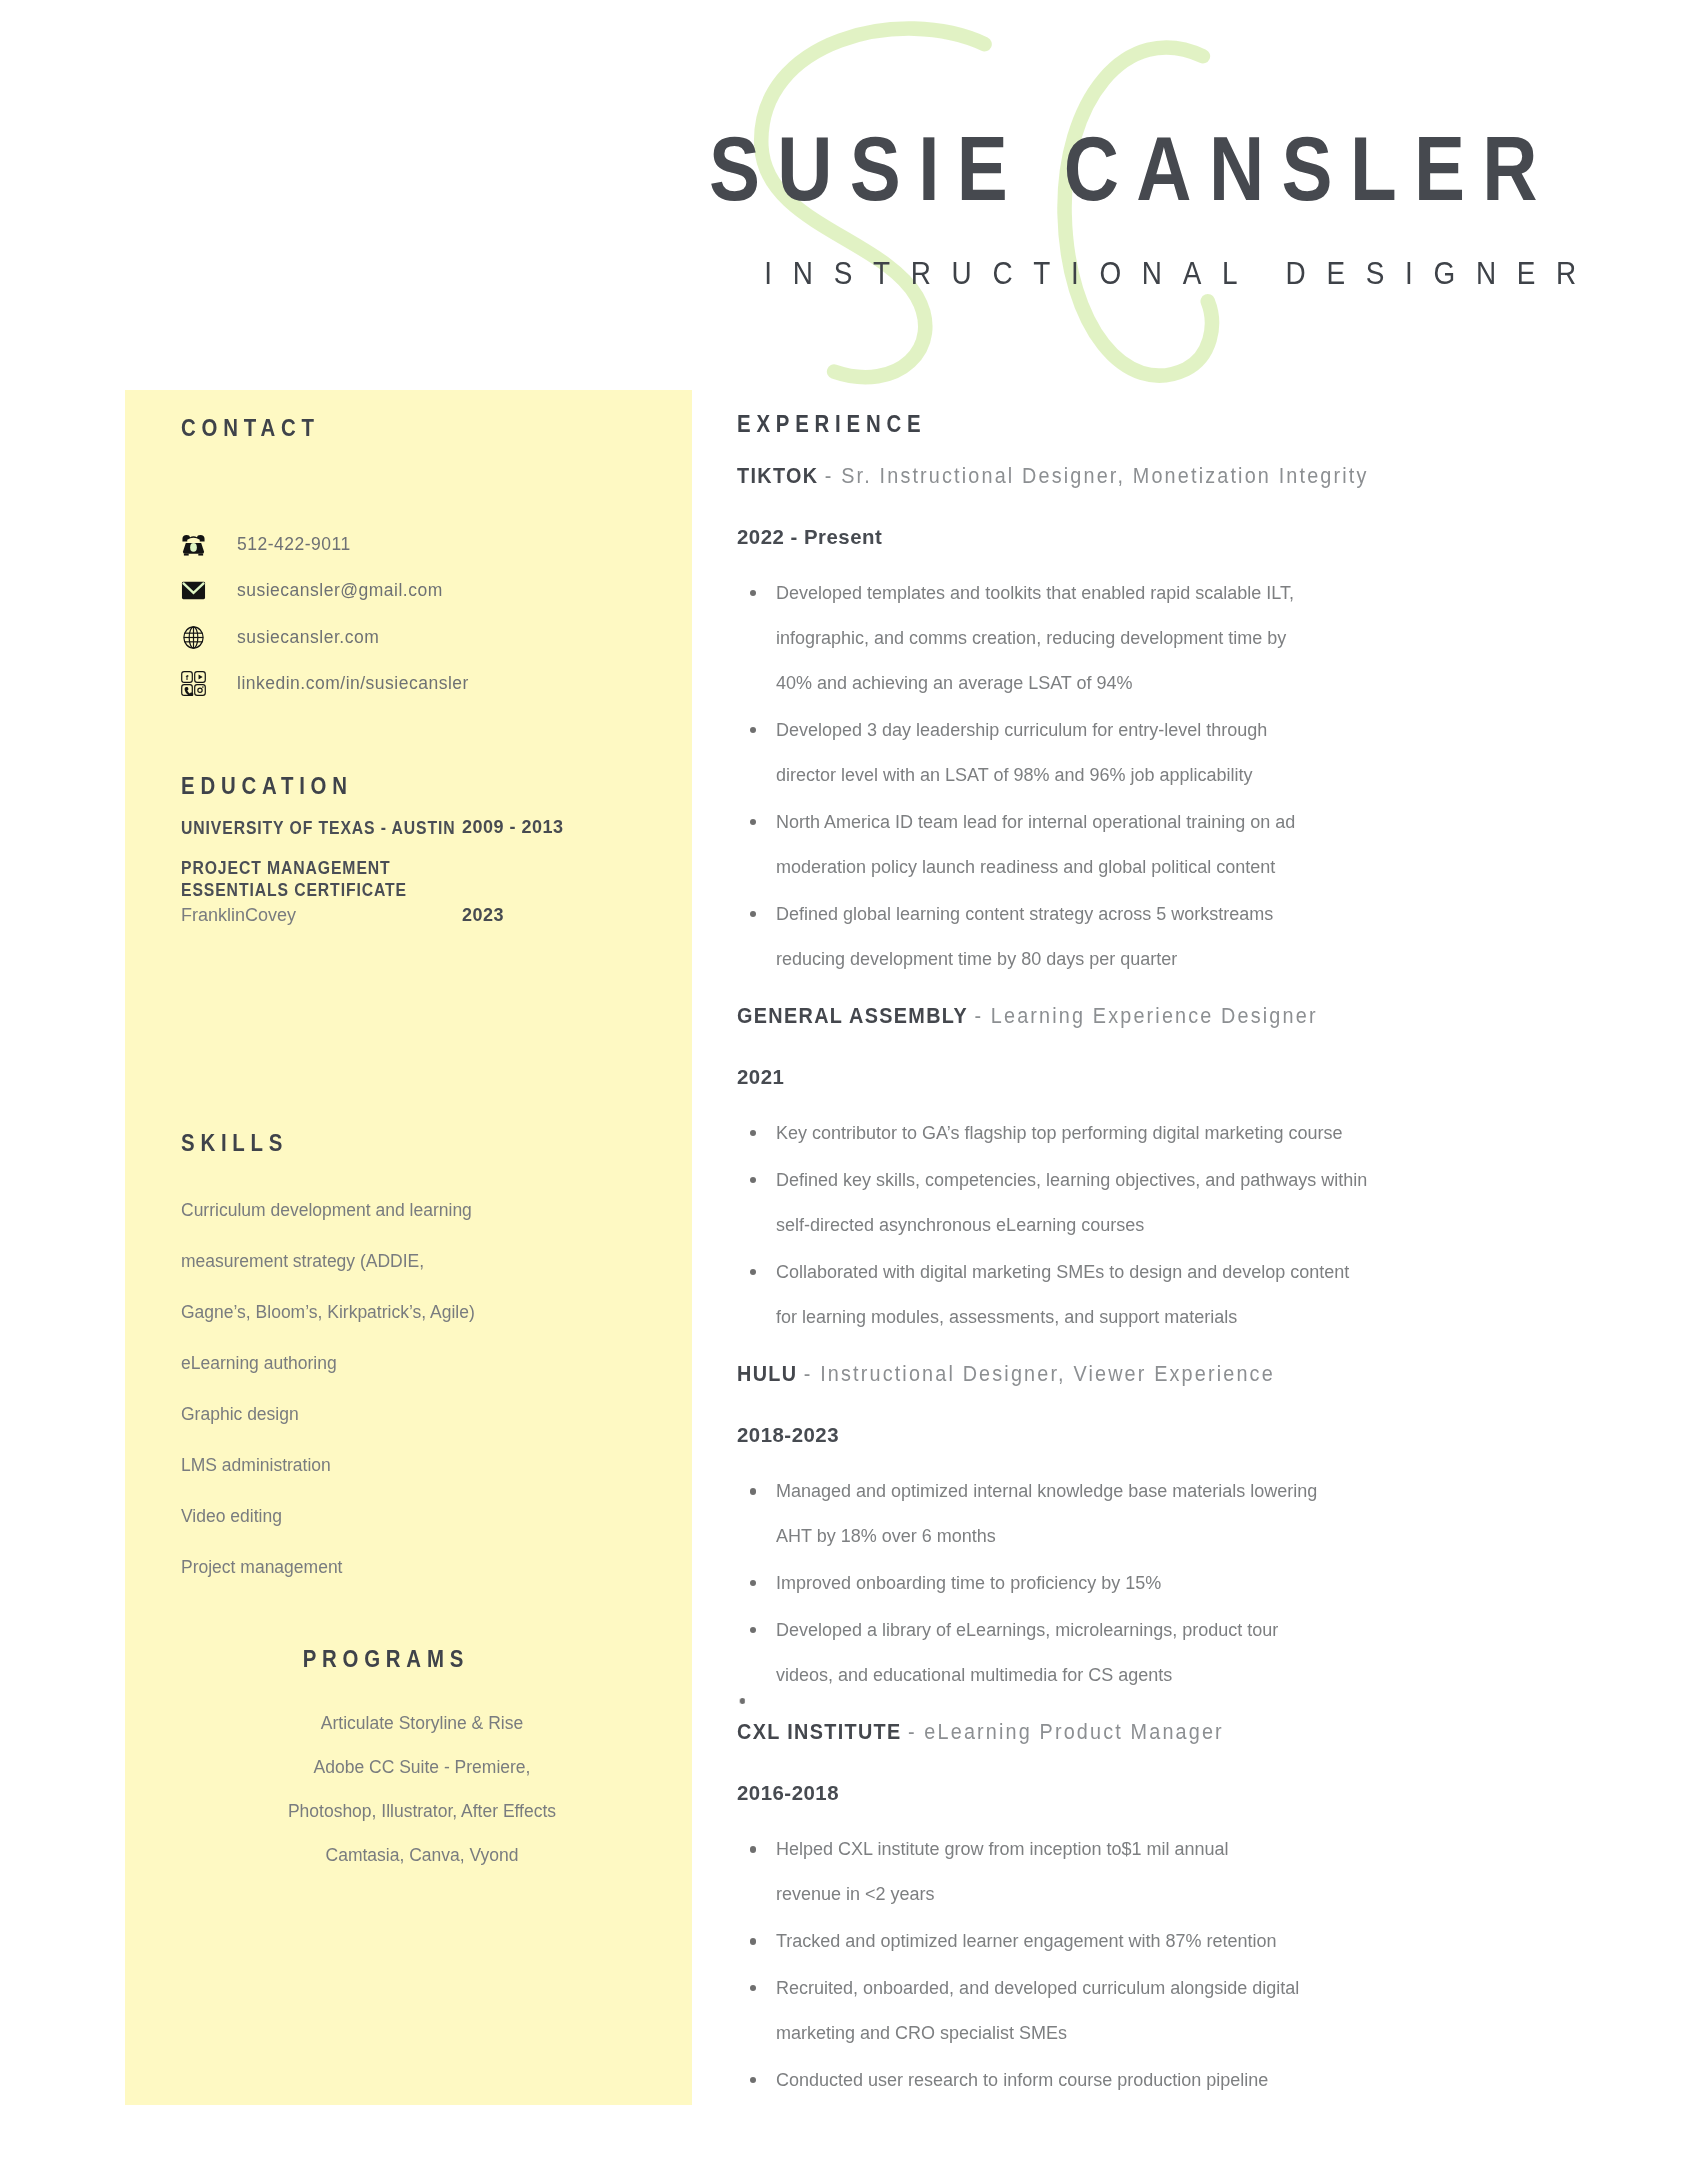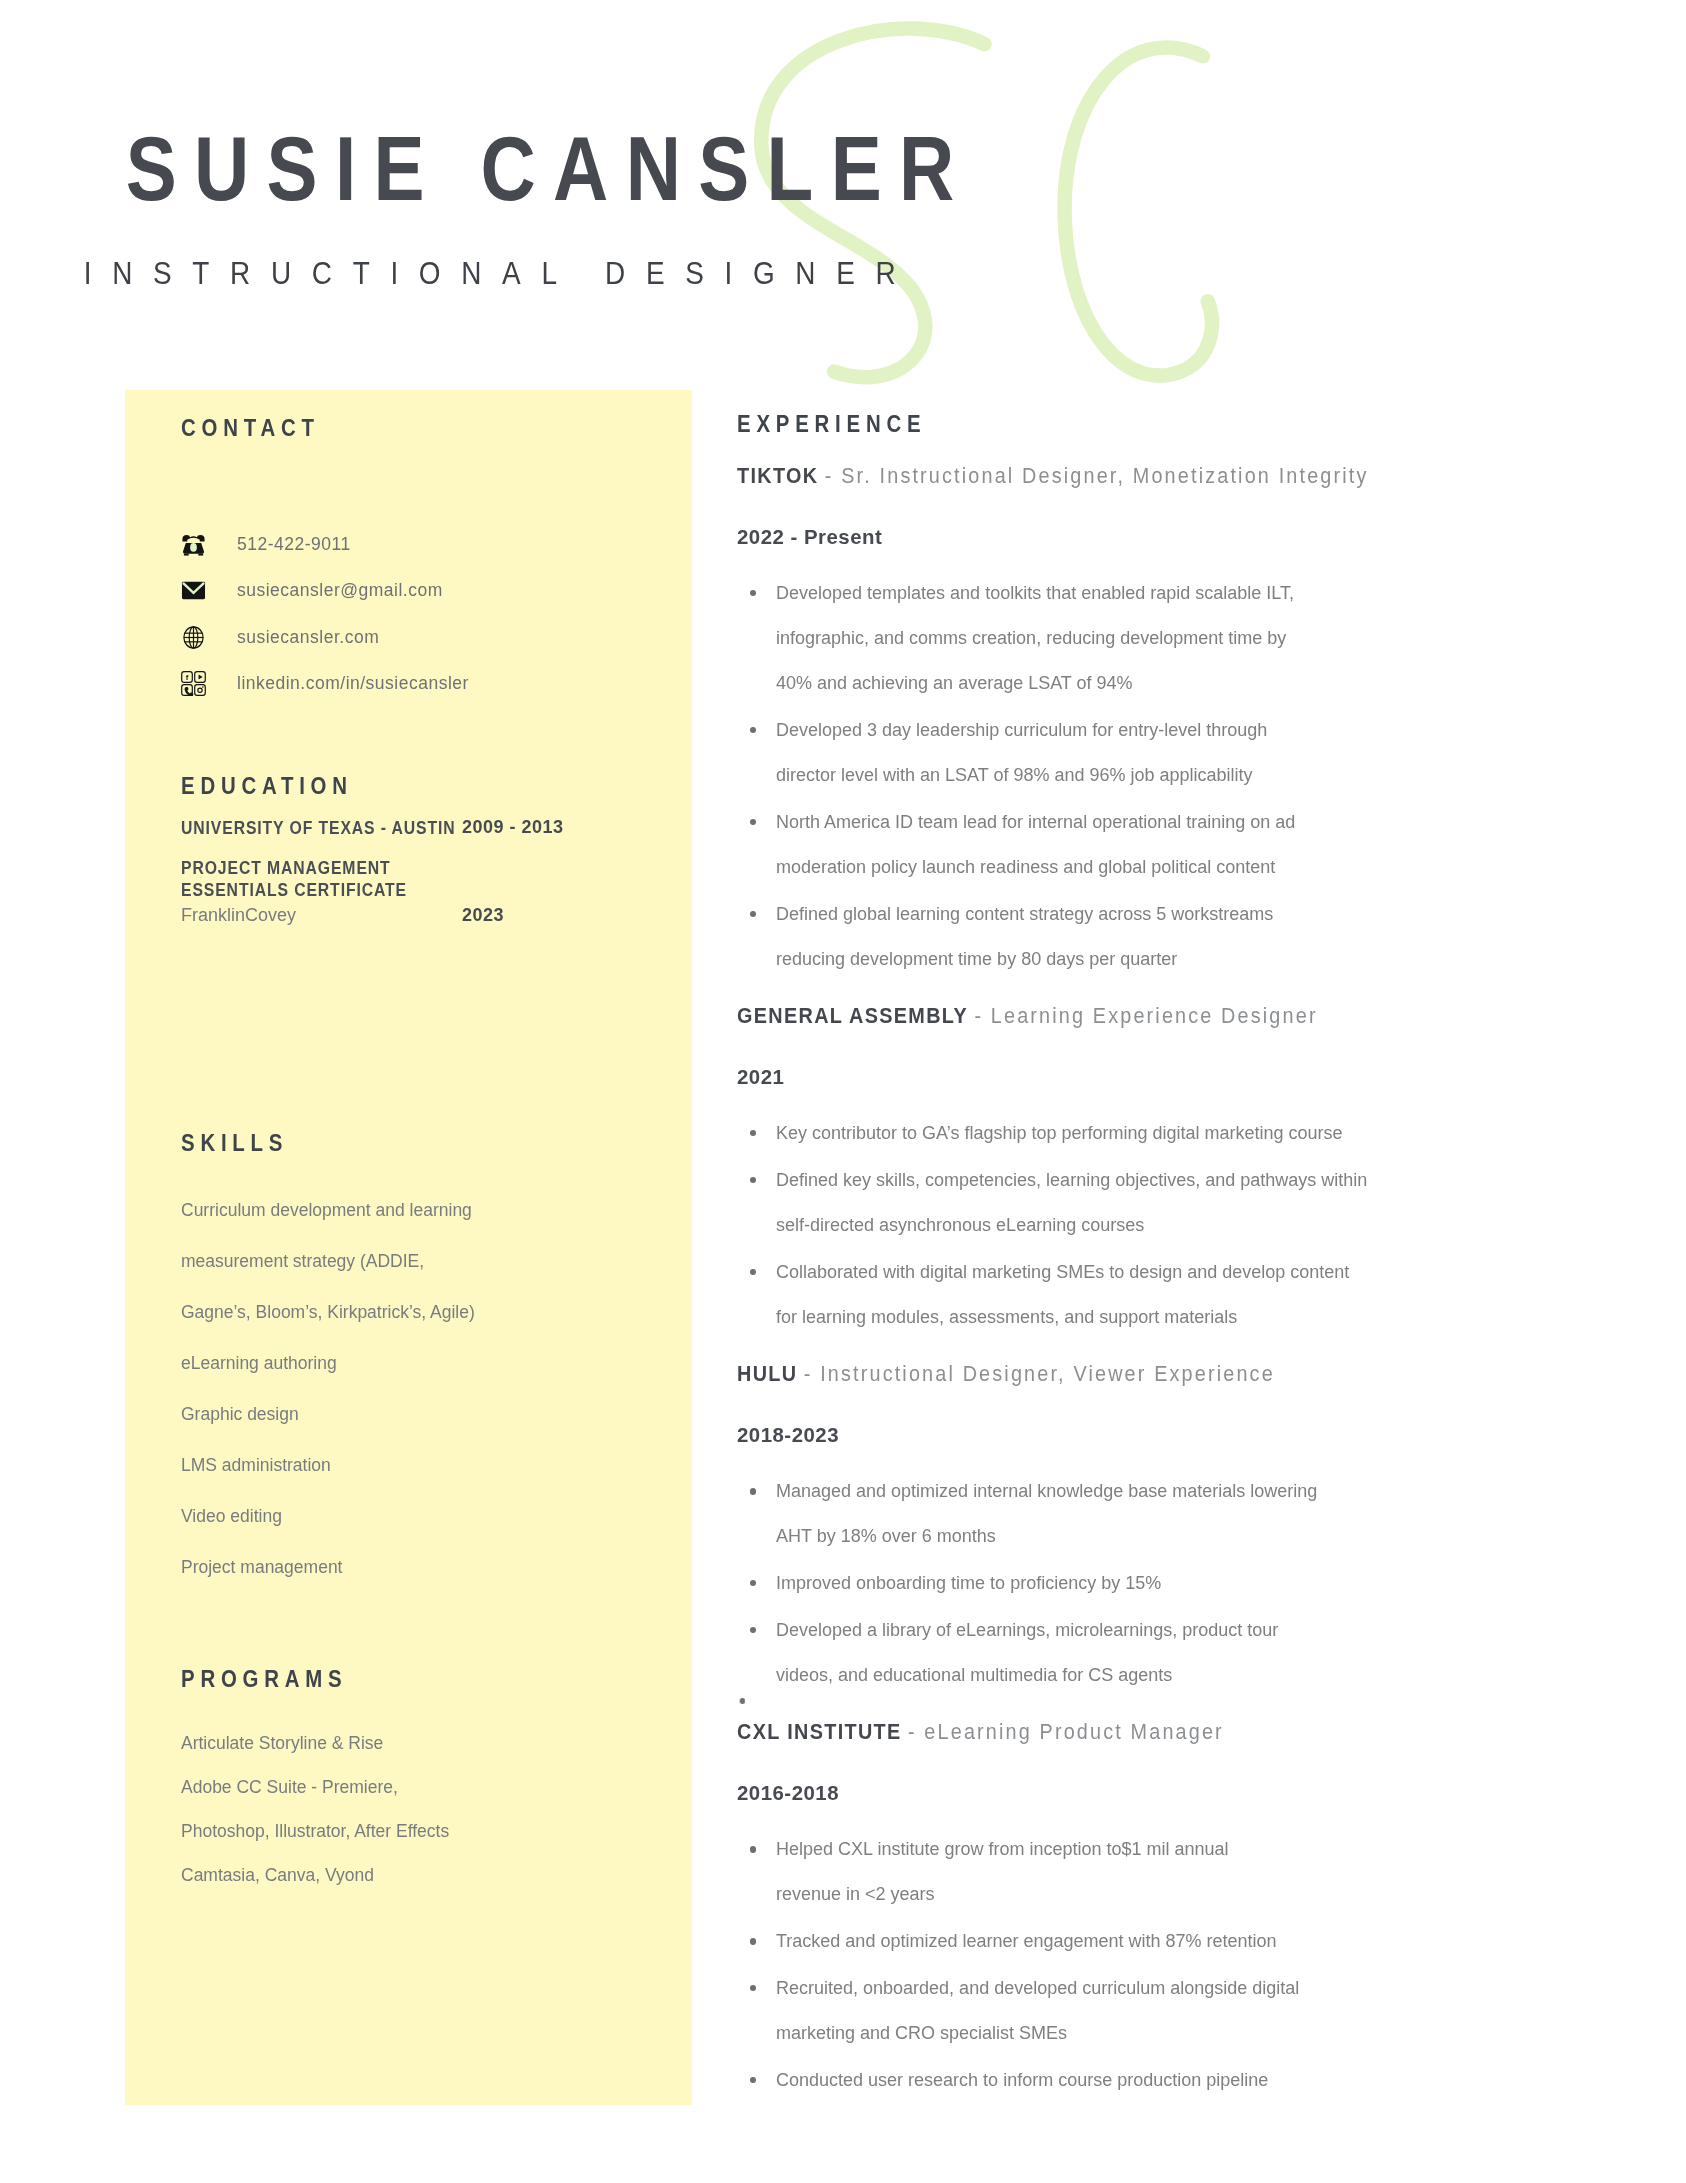--- a/index.html
+++ b/index.html
@@ -3,21 +3,21 @@
 <meta charset="utf-8">
 <style>
   html,body { margin:0; padding:0; background:#ffffff; }
   .page {
     position:relative; width:1687px; height:2183px; background:#ffffff;
     font-family:"Liberation Sans", sans-serif; overflow:hidden;
   }
   
   .monogram { position:absolute; left:674px; top:9.7px; z-index:0; }
   
-  .header { position:absolute; left:0; right:12px; top:124px; text-align:left; z-index:1; }
+  .header { position:absolute; left:0; right:6px; top:124px; text-align:right; z-index:1; }
   .name {
     margin:0; font-size:90px; font-weight:700; letter-spacing:20.4px; line-height:1;
     color:#46494f; transform:scaleX(.85); transform-origin:center; white-space:nowrap;
   }
   .subtitle {
     margin-top:42px; font-size:31px; font-weight:400; letter-spacing:23px;
     color:#3e4248; transform:scaleX(.9); transform-origin:center; white-space:nowrap;
   }
   
   .sec {
@@ -41,21 +41,21 @@
   }
   .edu-degree { margin-top:9.7px; font-size:18px; color:#797c7f; line-height:24px; white-space:pre-line; }
   .edu-dates { position:absolute; left:281px; bottom:1px; font-size:18px; font-weight:700; letter-spacing:0.5px; color:#474b51; }
   .edu-entry2 { margin-top:12.6px; }
   .edu-row { position:relative; margin-top:2.9px; }
   .edu-row .edu-degree { margin-top:0; }
   .edu-row .edu-dates { bottom:1.9px; }
   .skills { margin-top:202px; }
   .side-list { list-style:none; margin:28px 0 0 0; padding:0; }
   .side-list li { font-size:17.5px; color:#797c7f; line-height:51px; white-space:pre-line; }
-  .programs { margin-top:72px; }
+  .programs { margin-top:52px;text-align:center; }
   .programs .side-list li { line-height:44px; }
   
   .main { position:absolute; left:737px; top:410px; width:757px; z-index:1; }
   .job { margin-top:20.4px; }
   .job:first-of-type { margin-top:24px; }
   .job-title { position:relative; line-height:27px; transform:scaleX(.9); transform-origin:left; white-space:nowrap; }
   .company { font-size:22px; font-weight:700; letter-spacing:1.5px; color:#44474d; }
   .role { font-size:22px; letter-spacing:2.4px; color:#8c8f92; margin-left:4.9px; }
   .job-dates { margin-top:31px; font-size:20.4px; font-weight:700; letter-spacing:0.5px; color:#474b51; line-height:24px; }
   .bullets { list-style:none; margin:22px 0 0 0; padding:0; }

